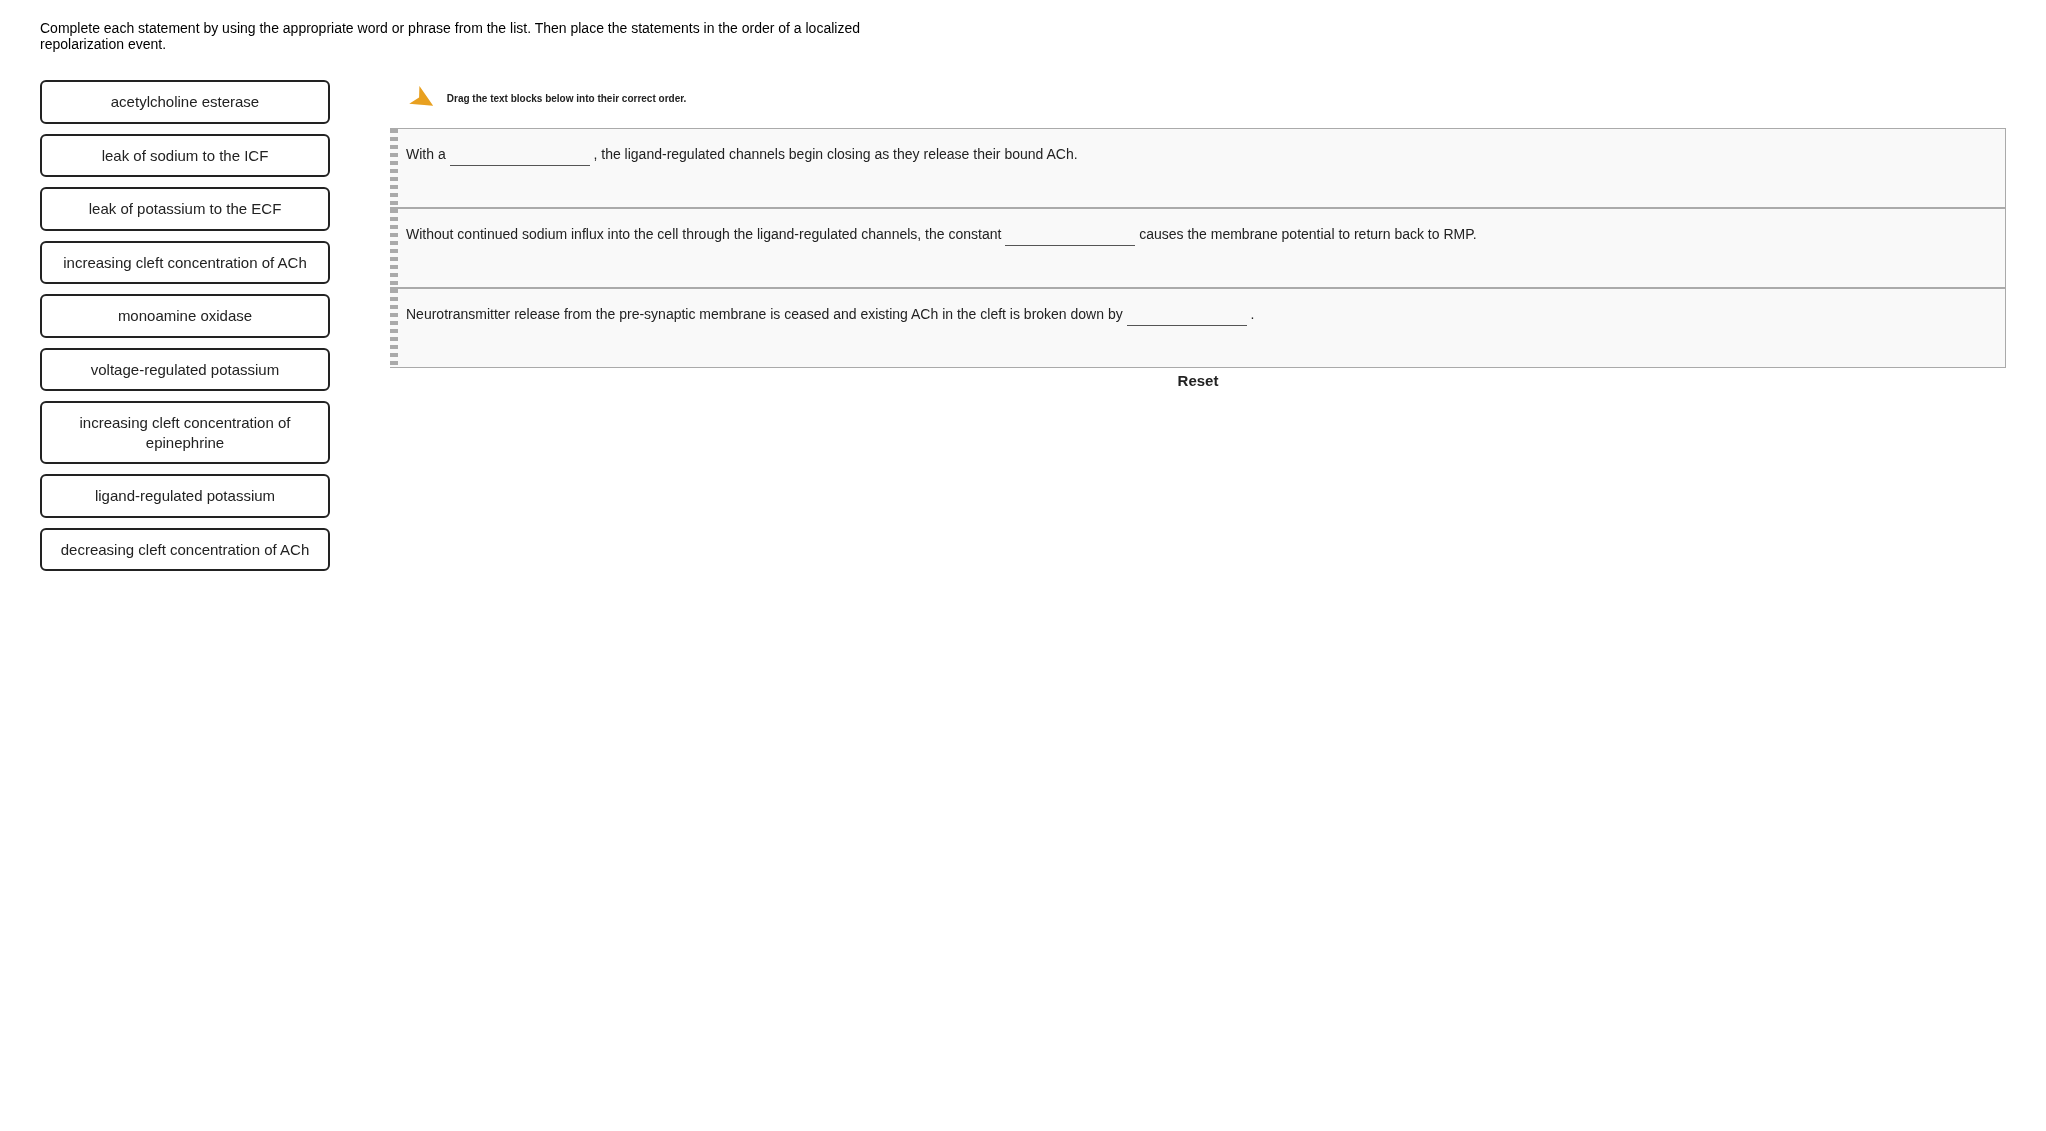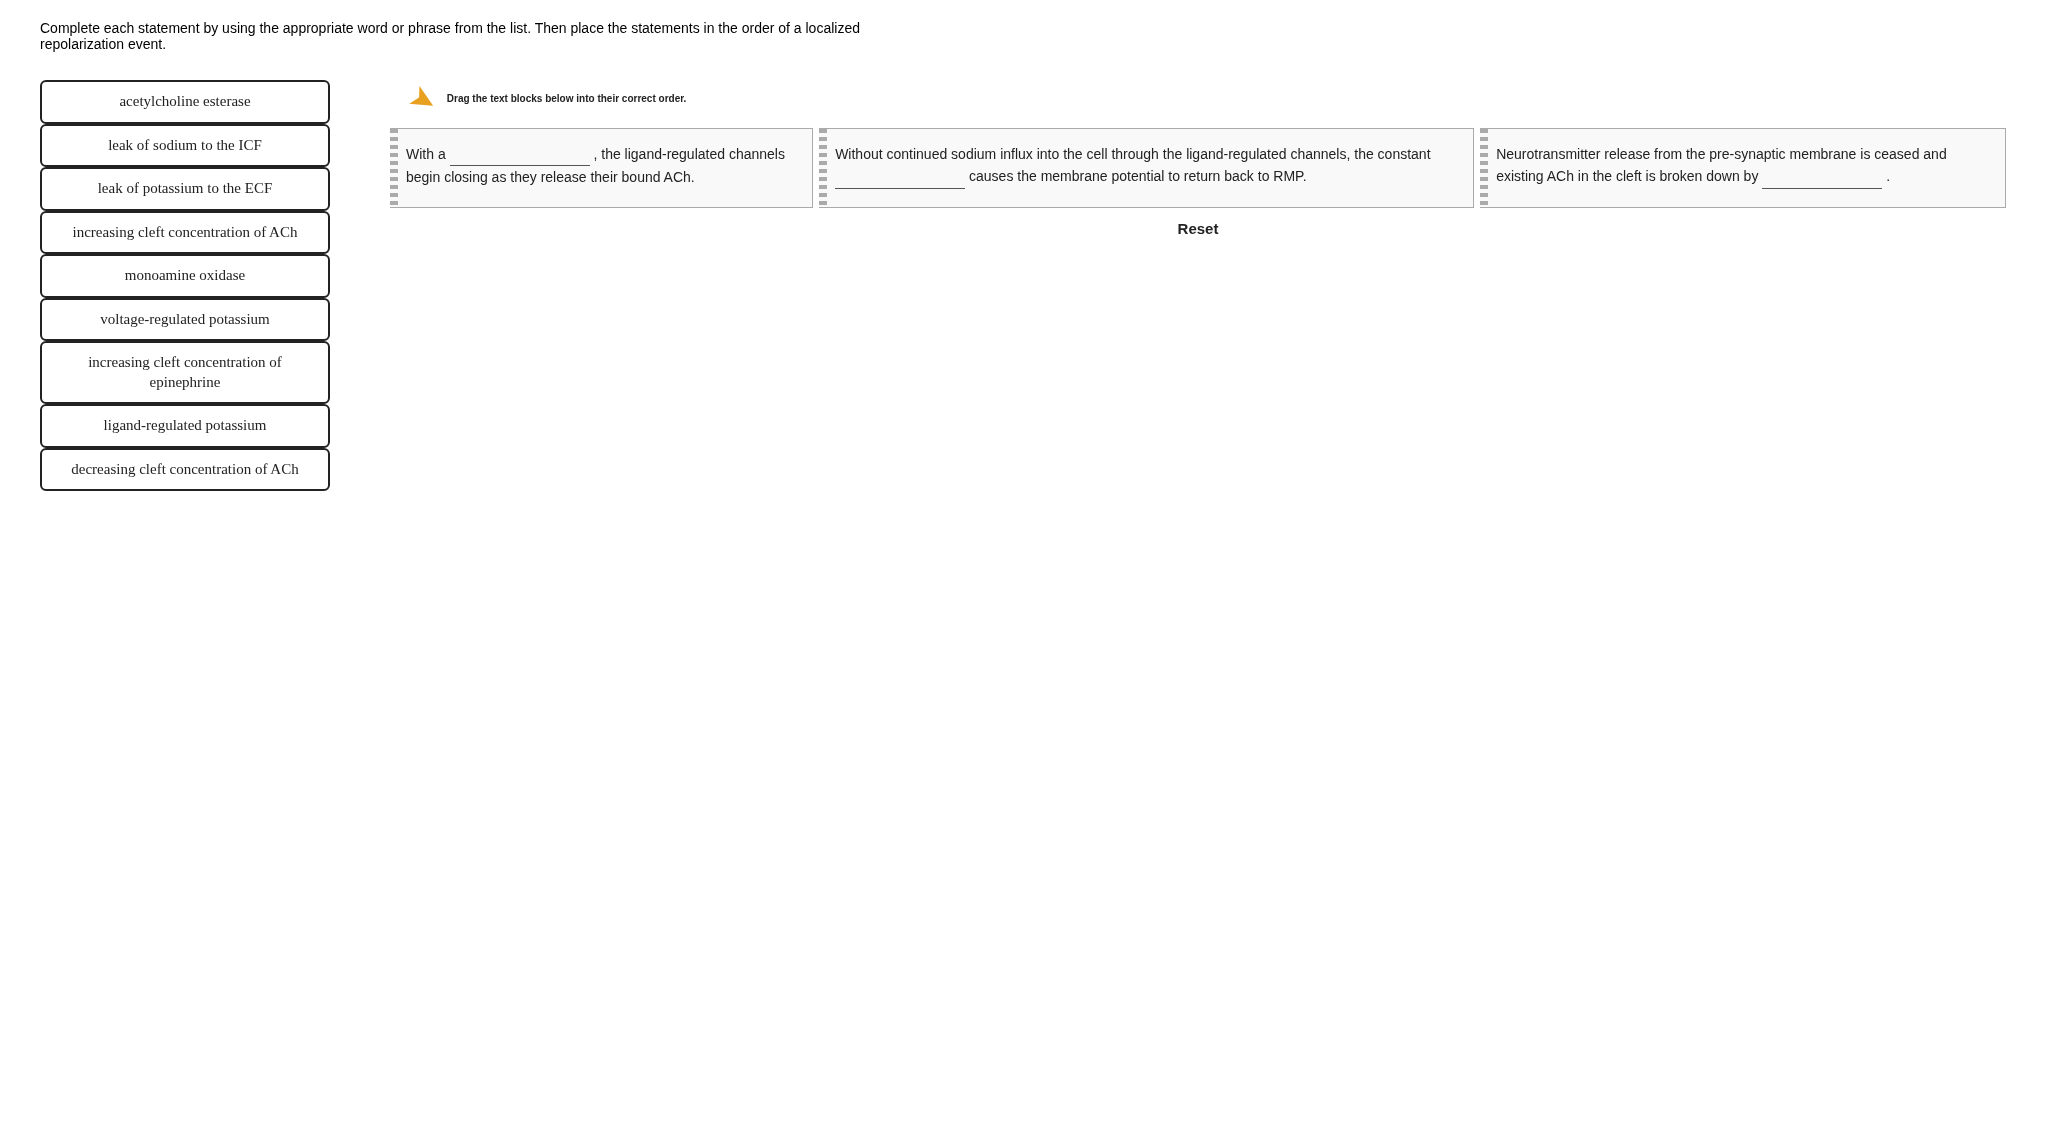--- a/index.html
+++ b/index.html
@@ -18,23 +18,23 @@
     }
     .main-layout {
       display: flex;
       flex-direction: row;
       gap: 60px;
       align-items: flex-start;
     }
     .word-bank {
       display: flex;
       flex-direction: column;
+      gap: 10px;
       min-width: 280px;
       max-width: 290px;
-      font-family: Liberation Serif, serif;
     }
     .word-item {
       border: 2px solid #222;
       border-radius: 6px;
       padding: 10px 16px;
       text-align: center;
       cursor: grab;
       background: #fff;
       font-size: 15px;
       line-height: 1.3;
@@ -58,42 +58,41 @@
       transform: rotate(30deg);
       display: inline-block;
     }
     .drag-hint-text {
       font-weight: bold;
       font-size: 10px;
       line-height: 1.4;
     }
     .drop-zones {
       display: flex;
-      flex-direction: row;
-      gap: 6px;
+      flex-direction: column;
     }
     .drop-zone {
       border: 1px solid #aaa;
       border-left: 6px solid #888;
       padding: 14px 16px;
       background: #f9f9f9;
       font-size: 14px;
       line-height: 1.6;
       min-height: 80px;
       position: relative;
     }
     .drop-zone .blank {
       display: inline-block;
       border-bottom: 1px solid #555;
       min-width: 120px;
     }
     .reset-btn {
       font-weight: bold;
       font-size: 15px;
-      margin-top: 12px;
+      margin-top: 4px;
       margin-left: 0px;
       background: none;
       border: none;
       cursor: pointer;
       color: #222;
     }
     
     .drop-zone {
       border-left: none;
       padding-left: 16px;

